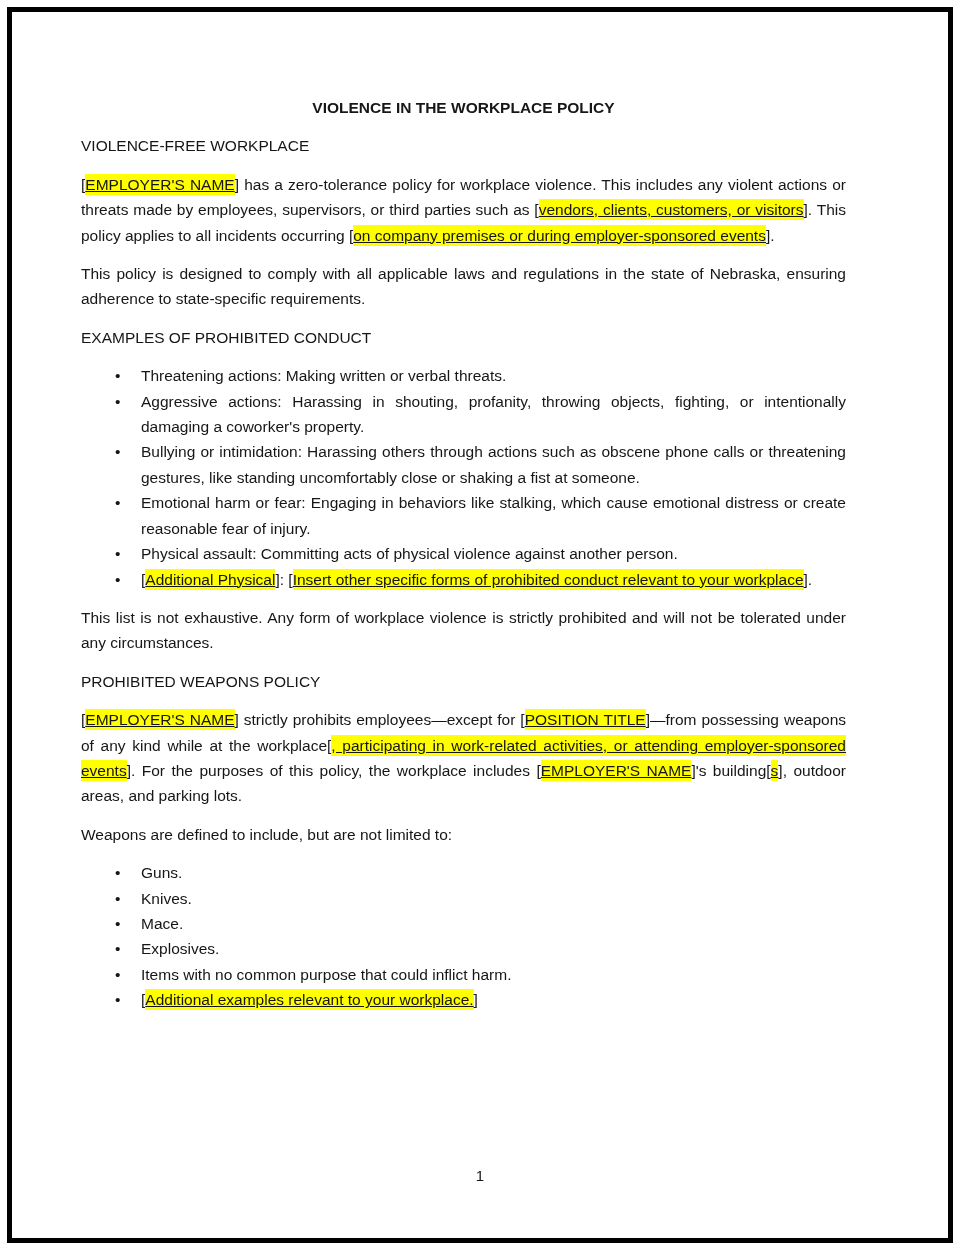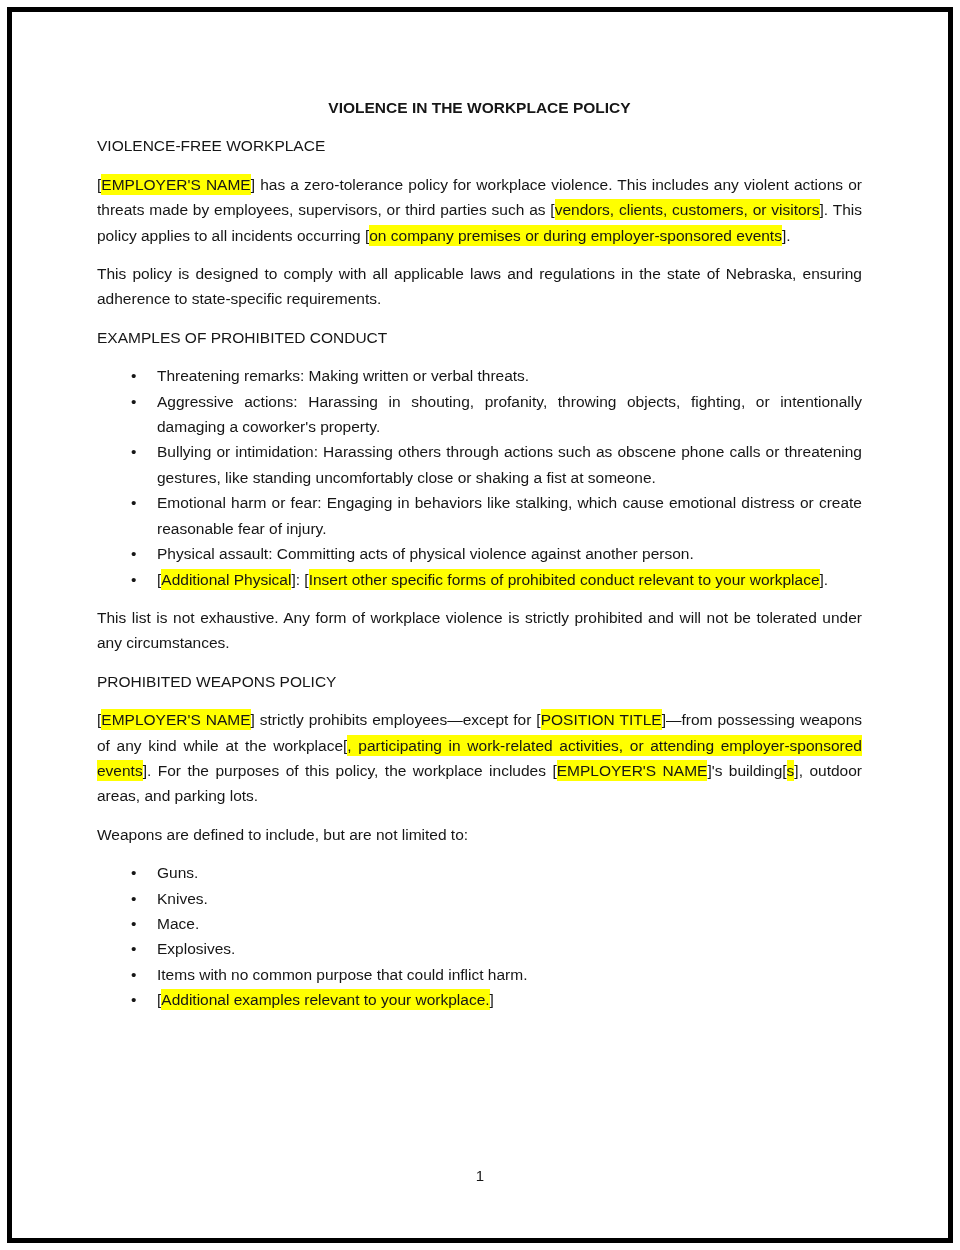--- a/index.html
+++ b/index.html
@@ -20,21 +20,21 @@
     left: 7px;
     top: 7px;
     right: 7px;
     bottom: 7px;
     border: 5px solid #000000;
     background: #ffffff;
     box-sizing: border-box;
   }
   .doc-content {
     position: absolute;
-    left: 97px;
+    left: 81px;
     top: 95px;
     width: 765px;
   }
   .doc-content h1,
   .doc-content h2,
   .doc-content p,
   .doc-content ul {
     margin: 0 0 13px 0;
     padding: 0;
     font-size: 15.5px;
@@ -64,20 +64,21 @@
     content: "\2022";
     position: absolute;
     left: -26px;
     top: 0;
     font-size: 15.5px;
   }
   mark.hl {
     background: #ffff00;
     color: inherit;
     padding: 2px 0;
+    text-decoration: underline;
   }
   .page-footer {
     position: absolute;
     left: 0;
     right: 0;
     top: 1163px;
     text-align: center;
     font-size: 15px;
     line-height: 25px;
     color: #161616;
@@ -88,21 +89,21 @@
 
 <div class="page-frame"></div>
 
 <div class="doc-content">
     <h1 class="title">VIOLENCE IN THE WORKPLACE POLICY</h1>
     <h2 class="heading">VIOLENCE-FREE WORKPLACE</h2>
     <p class="paragraph">[<mark class="hl">EMPLOYER'S NAME</mark>] has a zero-tolerance policy for workplace violence. This includes any violent actions or threats made by employees, supervisors, or third parties such as [<mark class="hl">vendors, clients, customers, or visitors</mark>]. This policy applies to all incidents occurring [<mark class="hl">on company premises or during employer-sponsored events</mark>].</p>
     <p class="paragraph">This policy is designed to comply with all applicable laws and regulations in the state of Nebraska, ensuring adherence to state-specific requirements.</p>
     <h2 class="heading">EXAMPLES OF PROHIBITED CONDUCT</h2>
     <ul class="list">
-      <li>Threatening remarks: Making written or verbal threats.</li>
+      <li>Threatening actions: Making written or verbal threats.</li>
       <li>Aggressive actions: Harassing in shouting, profanity, throwing objects, fighting, or intentionally damaging a coworker's property.</li>
       <li>Bullying or intimidation: Harassing others through actions such as obscene phone calls or threatening gestures, like standing uncomfortably close or shaking a fist at someone.</li>
       <li>Emotional harm or fear: Engaging in behaviors like stalking, which cause emotional distress or create reasonable fear of injury.</li>
       <li>Physical assault: Committing acts of physical violence against another person.</li>
       <li>[<mark class="hl">Additional Physical</mark>]: [<mark class="hl">Insert other specific forms of prohibited conduct relevant to your workplace</mark>].</li>
     </ul>
     <p class="paragraph">This list is not exhaustive. Any form of workplace violence is strictly prohibited and will not be tolerated under any circumstances.</p>
     <h2 class="heading">PROHIBITED WEAPONS POLICY</h2>
     <p class="paragraph">[<mark class="hl">EMPLOYER'S NAME</mark>] strictly prohibits employees—except for [<mark class="hl">POSITION TITLE</mark>]—from possessing weapons of any kind while at the workplace[<mark class="hl">, participating in work-related activities, or attending employer-sponsored events</mark>]. For the purposes of this policy, the workplace includes [<mark class="hl">EMPLOYER'S NAME</mark>]'s building[<mark class="hl">s</mark>], outdoor areas, and parking lots.</p>
     <p class="paragraph">Weapons are defined to include, but are not limited to:</p>

